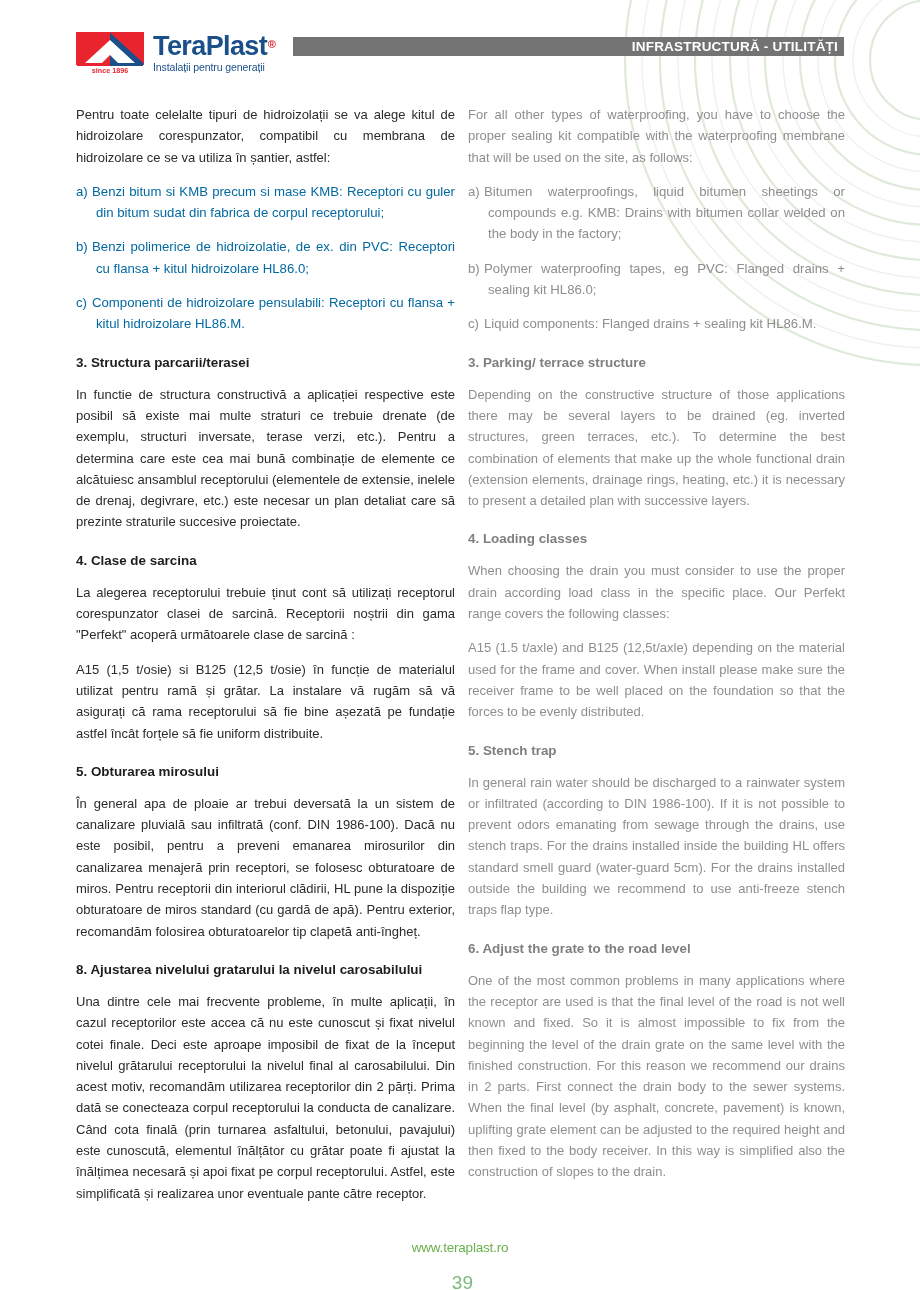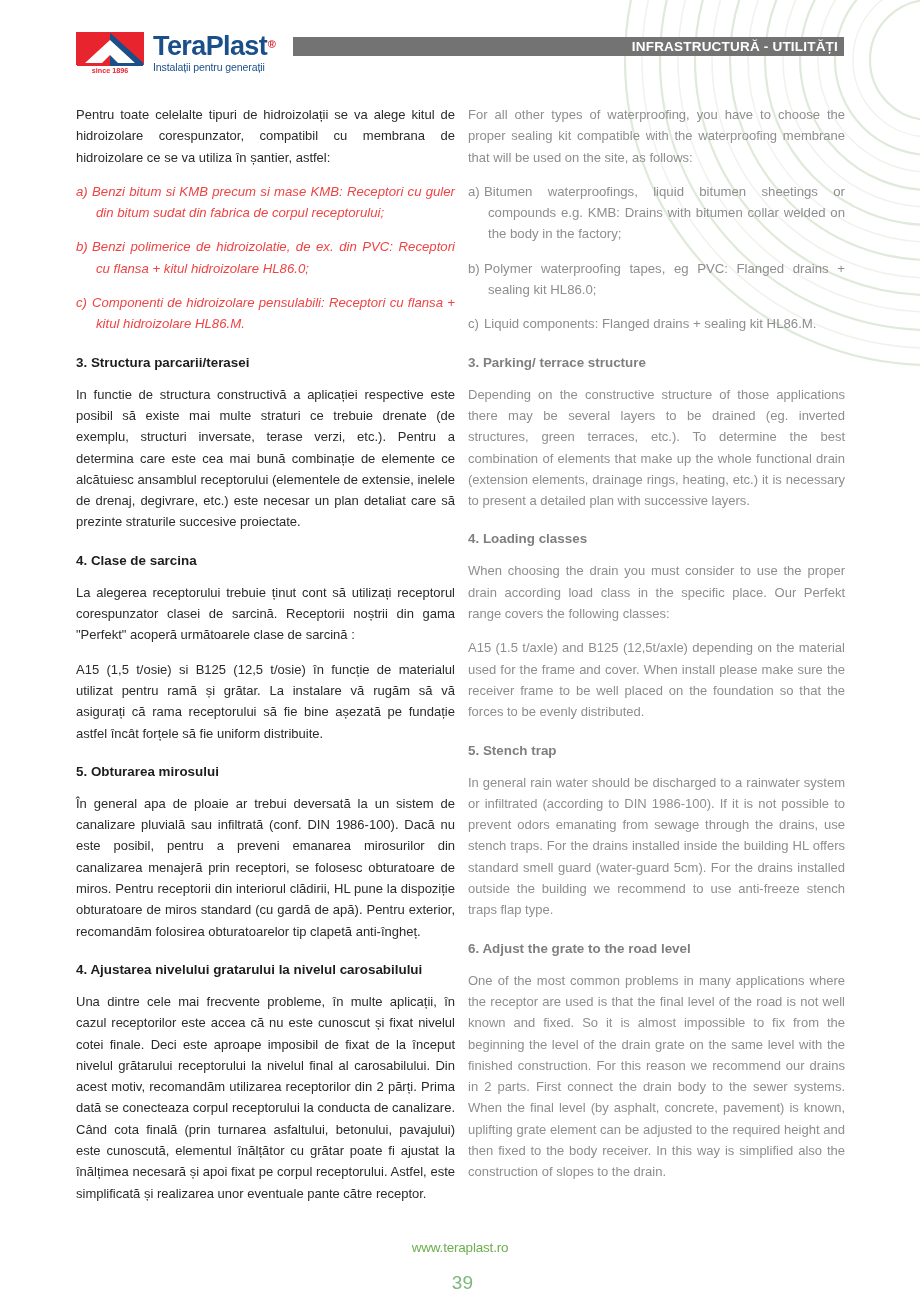--- a/index.html
+++ b/index.html
@@ -115,21 +115,21 @@
   #col-right .para { color:#8e8e8e; }
 
   .listitem {
     font-size:13.2px;
     line-height:21.3px;
     text-align:justify;
     margin-bottom:13px;
     padding-left:20px;
     text-indent:-20px;
   }
-  #col-left .listitem { color:#ef4444;font-style:italic; }
+  #col-left .listitem { color:#0369a1; }
   #col-right .listitem { color:#8e8e8e; }
   .listitem .marker { display:inline-block; width:16px; text-indent:0; }
 
   .heading {
     font-size:13.4px;
     font-weight:bold;
     line-height:18px;
     margin-bottom:12px;
   }
   #col-left .heading { color:#1d1d1d; }
@@ -256,21 +256,21 @@
       <div class="para">La alegerea receptorului trebuie ținut cont să utilizați receptorul corespunzator clasei de sarcină. Receptorii noștrii din gama "Perfekt" acoperă următoarele clase de sarcină :</div>
       <div class="para">A15 (1,5 t/osie) si B125 (12,5 t/osie) în funcție de materialul utilizat pentru ramă și grătar. La instalare vă rugăm să vă asigurați că rama receptorului să fie bine așezată pe fundație astfel încât forțele să fie uniform distribuite.</div>
     </div>
 
     <div class="sec">
       <div class="heading">5. Obturarea mirosului</div>
       <div class="para">În general apa de ploaie ar trebui deversată la un sistem de canalizare pluvială sau infiltrată (conf. DIN 1986-100). Dacă nu este posibil, pentru a preveni emanarea mirosurilor din canalizarea menajeră prin receptori, se folosesc obturatoare de miros. Pentru receptorii din interiorul clădirii, HL pune la dispoziție obturatoare de miros standard (cu gardă de apă). Pentru exterior, recomandăm folosirea obturatoarelor tip clapetă anti-îngheț.</div>
     </div>
 
     <div class="sec">
-      <div class="heading">4. Ajustarea nivelului gratarului la nivelul carosabilului</div>
+      <div class="heading">8. Ajustarea nivelului gratarului la nivelul carosabilului</div>
       <div class="para">Una dintre cele mai frecvente probleme, în multe aplicații, în cazul receptorilor este accea că nu este cunoscut și fixat nivelul cotei finale. Deci este aproape imposibil de fixat de la început nivelul grătarului receptorului la nivelul final al carosabilului. Din acest motiv, recomandăm utilizarea receptorilor din 2 părți. Prima dată se conecteaza corpul receptorului la conducta de canalizare. Când cota finală (prin turnarea asfaltului, betonului, pavajului) este cunoscută, elementul înălțător cu grătar poate fi ajustat la înălțimea necesară și apoi fixat pe corpul receptorului. Astfel, este simplificată și realizarea unor eventuale pante către receptor.</div>
     </div>
 
   </div>
 
   <div class="col" id="col-right">
 
     <div class="para">For all other types of waterproofing, you have to choose the proper sealing kit compatible with the waterproofing membrane that will be used on the site, as follows:</div>
 
     <div class="listitem">

